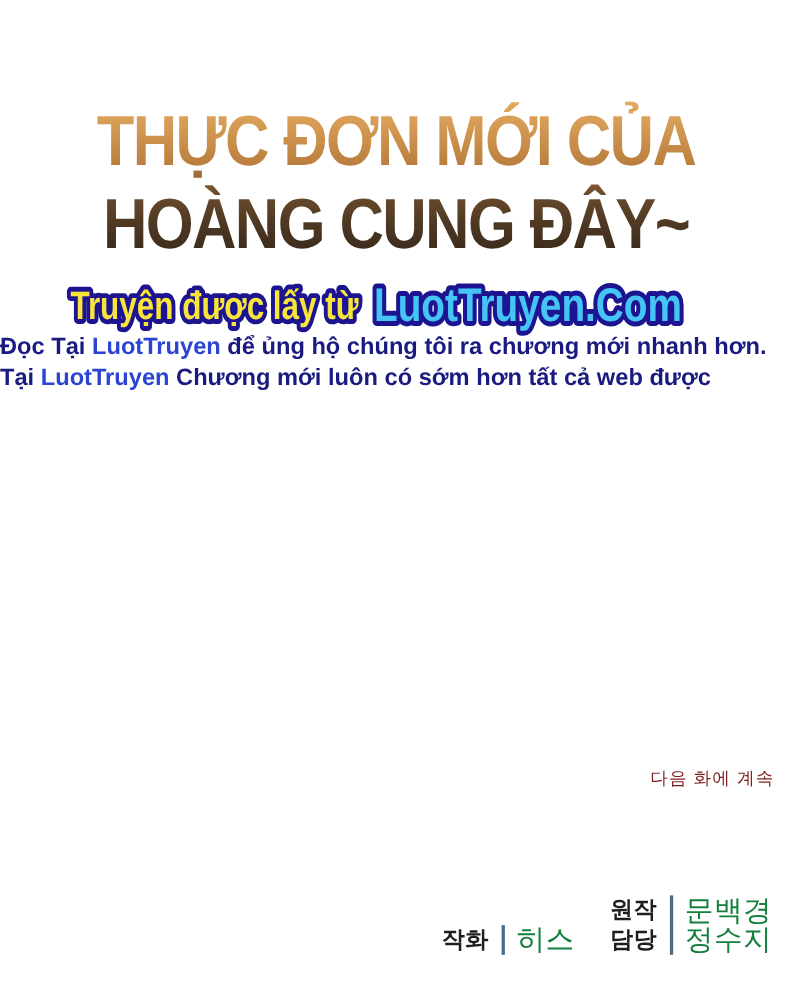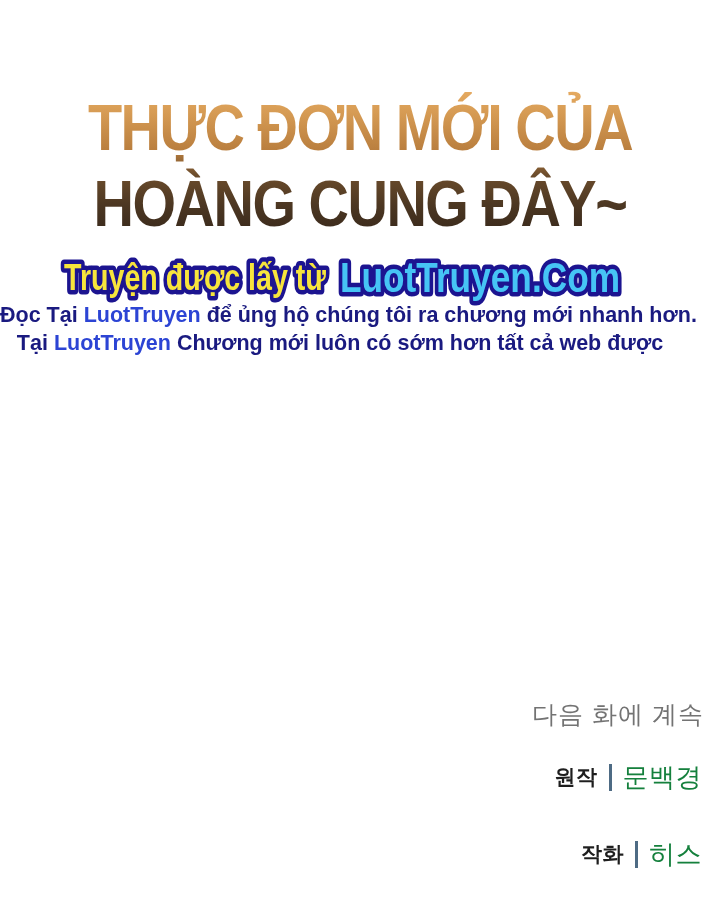--- a/index.html
+++ b/index.html
@@ -43,47 +43,47 @@
     stroke:#1c1490;
     stroke-width:9px;
     stroke-linejoin:round;
     paint-order:stroke;
   }
   .wm-prefix { fill:#f7e53c; font-size:36px; }
   .wm-brand  { fill:#46c4f5; font-size:43px; }
 
   
   .promo {
-    position:absolute; left:0; width:680px;
+    position:absolute; left:0; width:556px;
     text-align:center;
     font-weight:bold;
     font-size:21.5px;
     color:#1a1a80;
     white-space:nowrap;
   }
   .promo-1 { top:303px; }
   .promo-2 { top:331px; }
   .brand-blue { color:#2c44d4; }
 
   
   .continue-note {
     position:absolute; top:698px; right:16px;
-    font-size:25px;
-    color:#737373;
+    font-size:16px;
+    color:#7f1d1d;
     letter-spacing:1px;
   }
 
   
   .credits-line {
     position:absolute; right:18px;
     display:flex; align-items:center;
     gap:32px;
     height:30px;
   }
-  .credits-1 { top:762px; }
+  .credits-1 { top:812px; }
   .credits-2 { top:839px;margin-left:48px; }
   .credit-group { display:flex; align-items:center; }
   .credit-label {
     font-weight:bold; font-size:21px; color:#1e1e1e; letter-spacing:0.5px;
     white-space:nowrap;
   }
   .credit-sep {
     width:3px; height:27px; background:#4e6b84; margin:0 11px;
     display:inline-block;
   }
@@ -120,13 +120,18 @@
     <span class="credit-value">문백경</span>
   </div>
 </div>
 
 <div class="credits-line credits-2">
   <div class="credit-group">
     <span class="credit-label">작화</span>
     <span class="credit-sep"></span>
     <span class="credit-value">히스</span>
   </div>
+  <div class="credit-group">
+    <span class="credit-label">담당</span>
+    <span class="credit-sep"></span>
+    <span class="credit-value">정수지</span>
+  </div>
 </div>
 
 </body></html>

